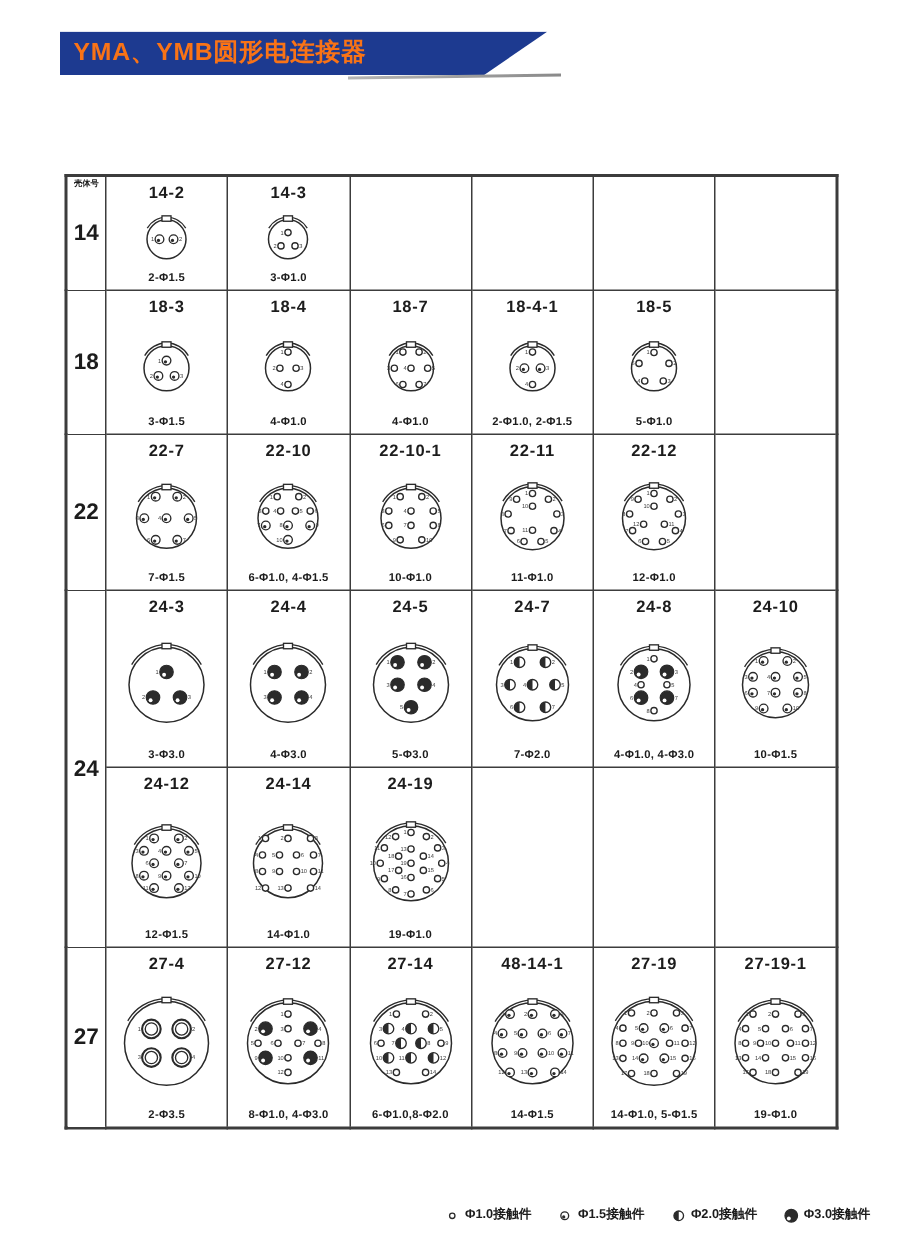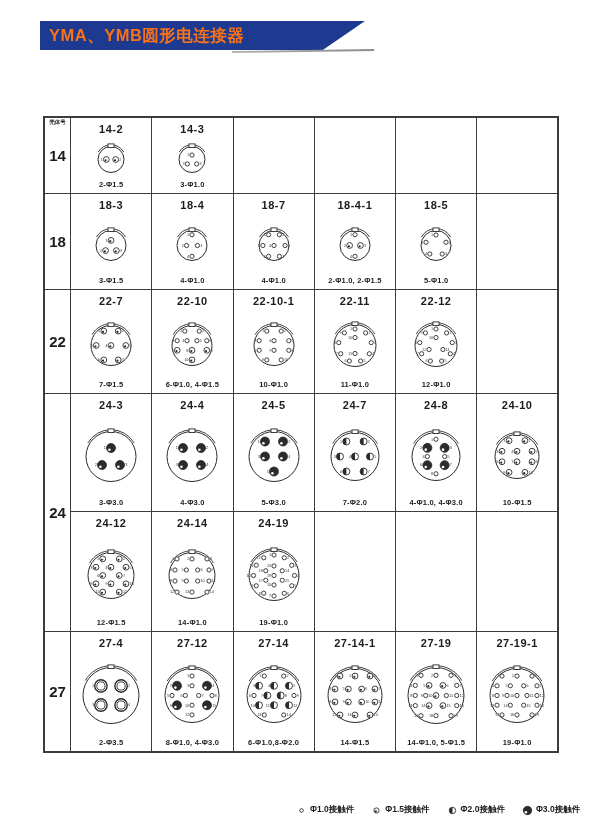--- a/index.html
+++ b/index.html
@@ -782,21 +782,21 @@
                   <circle cx="23.28" cy="52.94" r="2.1" fill="#fff" stroke="#2b2b2b" stroke-width="0.9"></circle>
                   <text x="20.48" y="54.239999999999995" font-size="3.8" fill="#3a3a3a" text-anchor="end" font-family="&quot;Liberation Sans&quot;,&quot;DejaVu Sans&quot;,sans-serif">13</text>
                   <circle cx="42.72" cy="52.94" r="2.1" fill="#fff" stroke="#2b2b2b" stroke-width="0.9"></circle>
                   <text x="45.52" y="54.239999999999995" font-size="3.8" fill="#3a3a3a" text-anchor="start" font-family="&quot;Liberation Sans&quot;,&quot;DejaVu Sans&quot;,sans-serif">14</text>
                 </svg>
                 <div class="spec">6-Φ1.0,8-Φ2.0</div>
               </div>
             </td>
             <td style="height: 119px;">
               <div class="cell">
-                <div class="model">27-14-1</div>
+                <div class="model">48-14-1</div>
                 <svg width="66" height="64" viewBox="0 0 66 64">
                   <path d="M 8.058468371008164 19.1 A 28.8 28.8 0 0 1 57.94153162899184 19.1" fill="none" stroke="#2b2b2b" stroke-width="0.9"></path>
                   <circle cx="33" cy="33.5" r="27" fill="#fff" stroke="#2b2b2b" stroke-width="1"></circle>
                   <rect x="30" y="3.9" width="6" height="3.6" fill="#fff" stroke="#2b2b2b" stroke-width="0.9"></rect>
                   <circle cx="18" cy="14.060000000000002" r="2.9" fill="#fff" stroke="#2b2b2b" stroke-width="0.9"></circle>
                   <circle cx="17.3" cy="14.860000000000003" r="1.1" fill="#2b2b2b" stroke="none"></circle>
                   <text x="14.4" y="15.360000000000003" font-size="3.8" fill="#3a3a3a" text-anchor="end" font-family="&quot;Liberation Sans&quot;,&quot;DejaVu Sans&quot;,sans-serif">1</text>
                   <circle cx="33" cy="14.060000000000002" r="2.9" fill="#fff" stroke="#2b2b2b" stroke-width="0.9"></circle>
                   <circle cx="32.3" cy="14.860000000000003" r="1.1" fill="#2b2b2b" stroke="none"></circle>
                   <text x="29.400000000000002" y="15.360000000000003" font-size="3.8" fill="#3a3a3a" text-anchor="end" font-family="&quot;Liberation Sans&quot;,&quot;DejaVu Sans&quot;,sans-serif">2</text>

